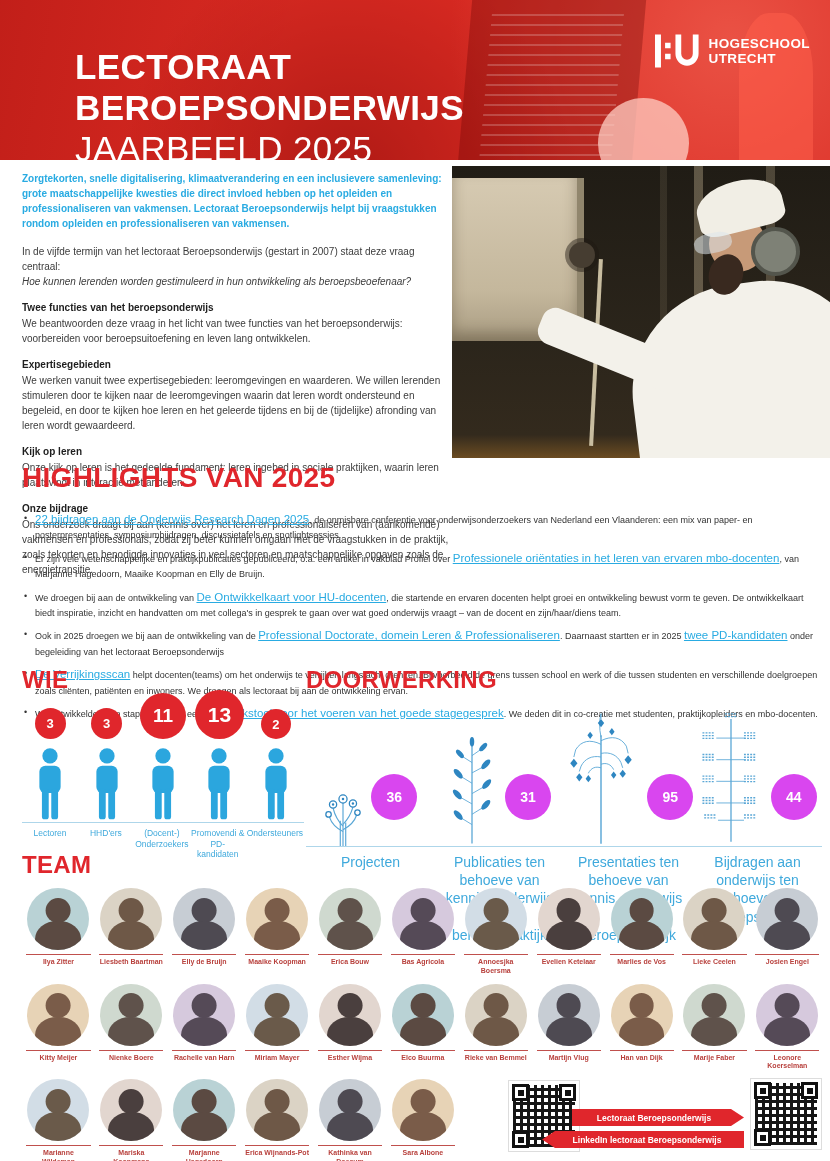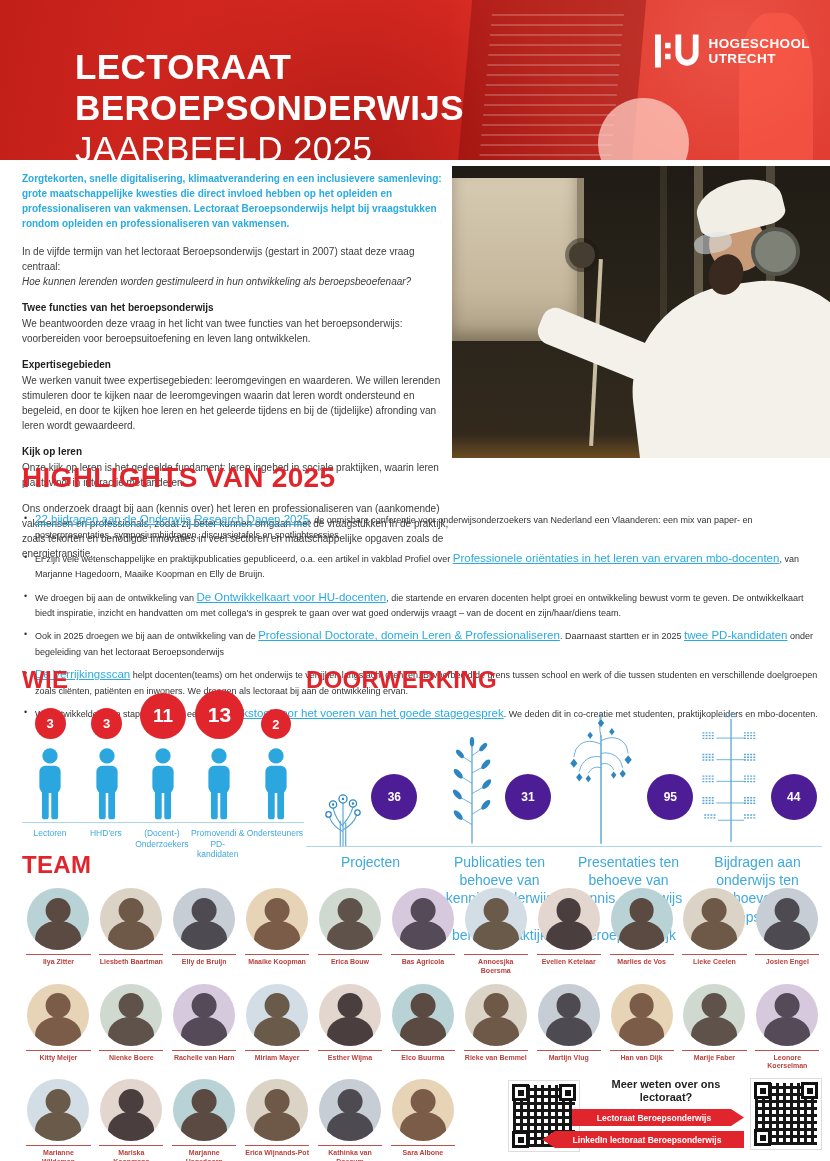--- a/index.html
+++ b/index.html
@@ -79,22 +79,22 @@
   .wie-row { display:flex; align-items:flex-end; height:126px; border-bottom:1px solid #aed6ea; margin-top:2px; }
   .wie-item { flex:1; display:flex; flex-direction:column; align-items:center; justify-content:flex-end; gap:7px; }
   .wie-circle { background:#e0262c; color:#fff; border-radius:50%; display:flex; align-items:center; justify-content:center; font-weight:700; }
   .wie-person svg { display:block; fill:#2ba6de; }
   .wie-labels { display:flex; margin-top:5px; }
   .wie-label { flex:1; text-align:center; font-size:8.5px; color:#3fa9dc; line-height:1.25; padding:0 1px; }
 
   .dw { position:absolute; left:306px; top:666px; width:516px; }
   .dw-row { display:flex; align-items:flex-end; height:152px; border-bottom:1px solid #aed6ea; margin-top:0; }
   .dw-item { flex:1; display:flex; align-items:flex-end; justify-content:center; gap:8px; }
-  .dw-circle { width:46px; height:46px; margin-bottom:26px; background:#4c1d95; color:#fff; border-radius:50%;
-    display:flex; align-items:center; justify-content:center; font-weight:700; font-size:12px; flex:0 0 auto; }
+  .dw-circle { width:46px; height:46px; margin-bottom:26px; background:#d946ef; color:#fff; border-radius:50%;
+    display:flex; align-items:center; justify-content:center; font-weight:700; font-size:14px; flex:0 0 auto; }
   .dw-plant svg { display:block; }
   .dw-labels { display:flex; margin-top:6px; }
   .dw-label { flex:1; text-align:center; font-size:14px; color:#3fa9dc; line-height:1.3; padding:0 5px; }
 
   
   .team { position:absolute; left:22px; top:851px; width:802px; }
   .team-grid { display:flex; flex-wrap:wrap; margin-top:9px; }
   .team-cell { width:72.9px; display:flex; flex-direction:column; align-items:center; margin-bottom:8px; }
   .avatar { width:62px; height:62px; border-radius:50%; position:relative; overflow:hidden; background:var(--bg,#ccd); }
   .avatar::before { content:""; position:absolute; top:16%; left:50%; transform:translateX(-50%);
@@ -307,20 +307,21 @@
     <h3>Expertisegebieden</h3>
     <p>We werken vanuit twee expertisegebieden: leeromgevingen en waarderen. We willen lerenden stimuleren door te kijken naar de leeromgevingen waarin dat leren wordt ondersteund en begeleid, en door te kijken hoe leren en het geleerde tijdens en bij de (tijdelijke) afronding van leren wordt gewaardeerd.</p>
   </div>
 
   <div class="intro-sec">
     <h3>Kijk op leren</h3>
     <p>Onze kijk op leren is het gedeelde fundament: leren ingebed in sociale praktijken, waarin leren plaatsvindt in interactie met anderen.</p>
   </div>
 
   <div class="intro-sec">
+    <h3>Onze bijdrage</h3>
     <p>Ons onderzoek draagt bij aan (kennis over) het leren en professionaliseren van (aankomende) vakmensen en professionals, zodat zij beter kunnen omgaan met de vraagstukken in de praktijk, zoals tekorten en benodigde innovaties in veel sectoren en maatschappelijke opgaven zoals de energietransitie.</p>
   </div>
 </div>
   </section>
 
   <div class="photo">
     <div class="ph-stripes"></div>
     <div class="ph-machine"></div>
     <div class="ph-knob"></div>
     <div class="ph-pipe"></div>
@@ -560,21 +561,20 @@
       </div>
   </section>
 
   <aside class="qr-box">
     <div class="qrcode qr-left">
       <div class="qr-pat"></div>
       <div class="qr-f f-tl"></div>
       <div class="qr-f f-tr"></div>
       <div class="qr-f f-bl"></div>
     </div>
-    <div class="qr-q">Meer weten over ons lectoraat?</div>
     <div class="qr-arrow arrow-right">Lectoraat Beroepsonderwijs</div>
     <div class="qr-arrow arrow-left">LinkedIn lectoraat Beroepsonderwijs</div>
     <div class="qrcode qr-right">
       <div class="qr-pat"></div>
       <div class="qr-f f-tl"></div>
       <div class="qr-f f-tr"></div>
       <div class="qr-f f-bl"></div>
     </div>
   </aside>
 

